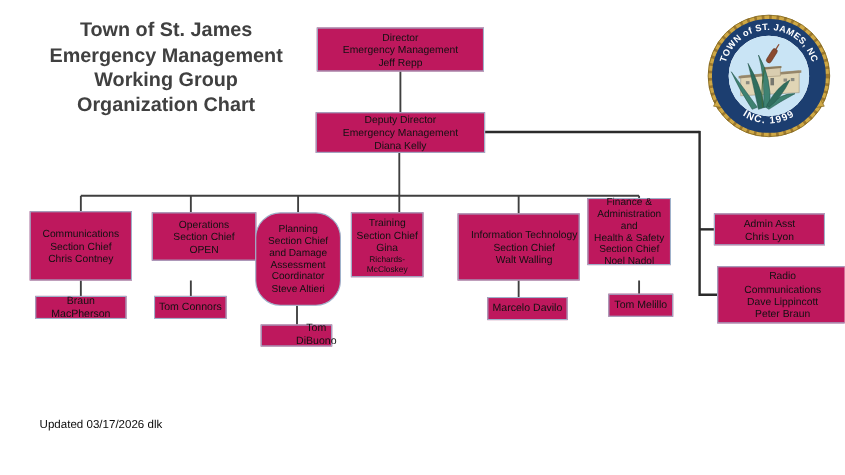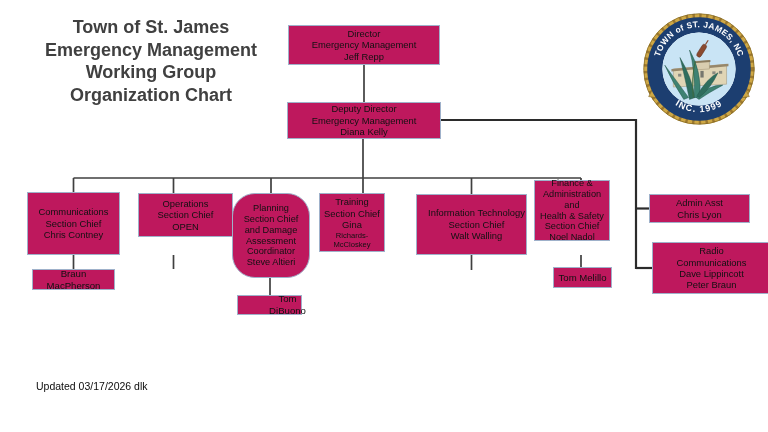--- a/index.html
+++ b/index.html
@@ -124,25 +124,31 @@
     <span class="node-text">Radio
 Communications
 Dave Lippincott
 Peter Braun</span>
   </div>
 
   <div class="node staff" style="left:32px;top:269px;width:83px;height:21px;">
     <span class="node-text">Braun MacPherson</span>
   </div>
 
+  <div class="node staff" style="left:140px;top:269px;width:66px;height:21px;">
+    <span class="node-text">Tom Connors</span>
+  </div>
 
   <div class="node staff" style="left:237px;top:295px;width:65px;height:20px;padding-left:36px;">
     <span class="node-text">Tom DiBuono</span>
   </div>
 
+  <div class="node staff" style="left:443px;top:270px;width:73px;height:21px;">
+    <span class="node-text">Marcelo Davilo</span>
+  </div>
 
   <div class="node staff" style="left:553px;top:267px;width:59px;height:21px;">
     <span class="node-text">Tom Melillo</span>
   </div>
 
   <svg id="seal" viewBox="0 0 120 120">
     <defs>
       <path id="arcTop" d="M 19 72 A 43 43 0 1 1 101 72"></path>
       <path id="arcBottom" d="M 26 90 A 45 45 0 0 0 94 90"></path>
     </defs>

